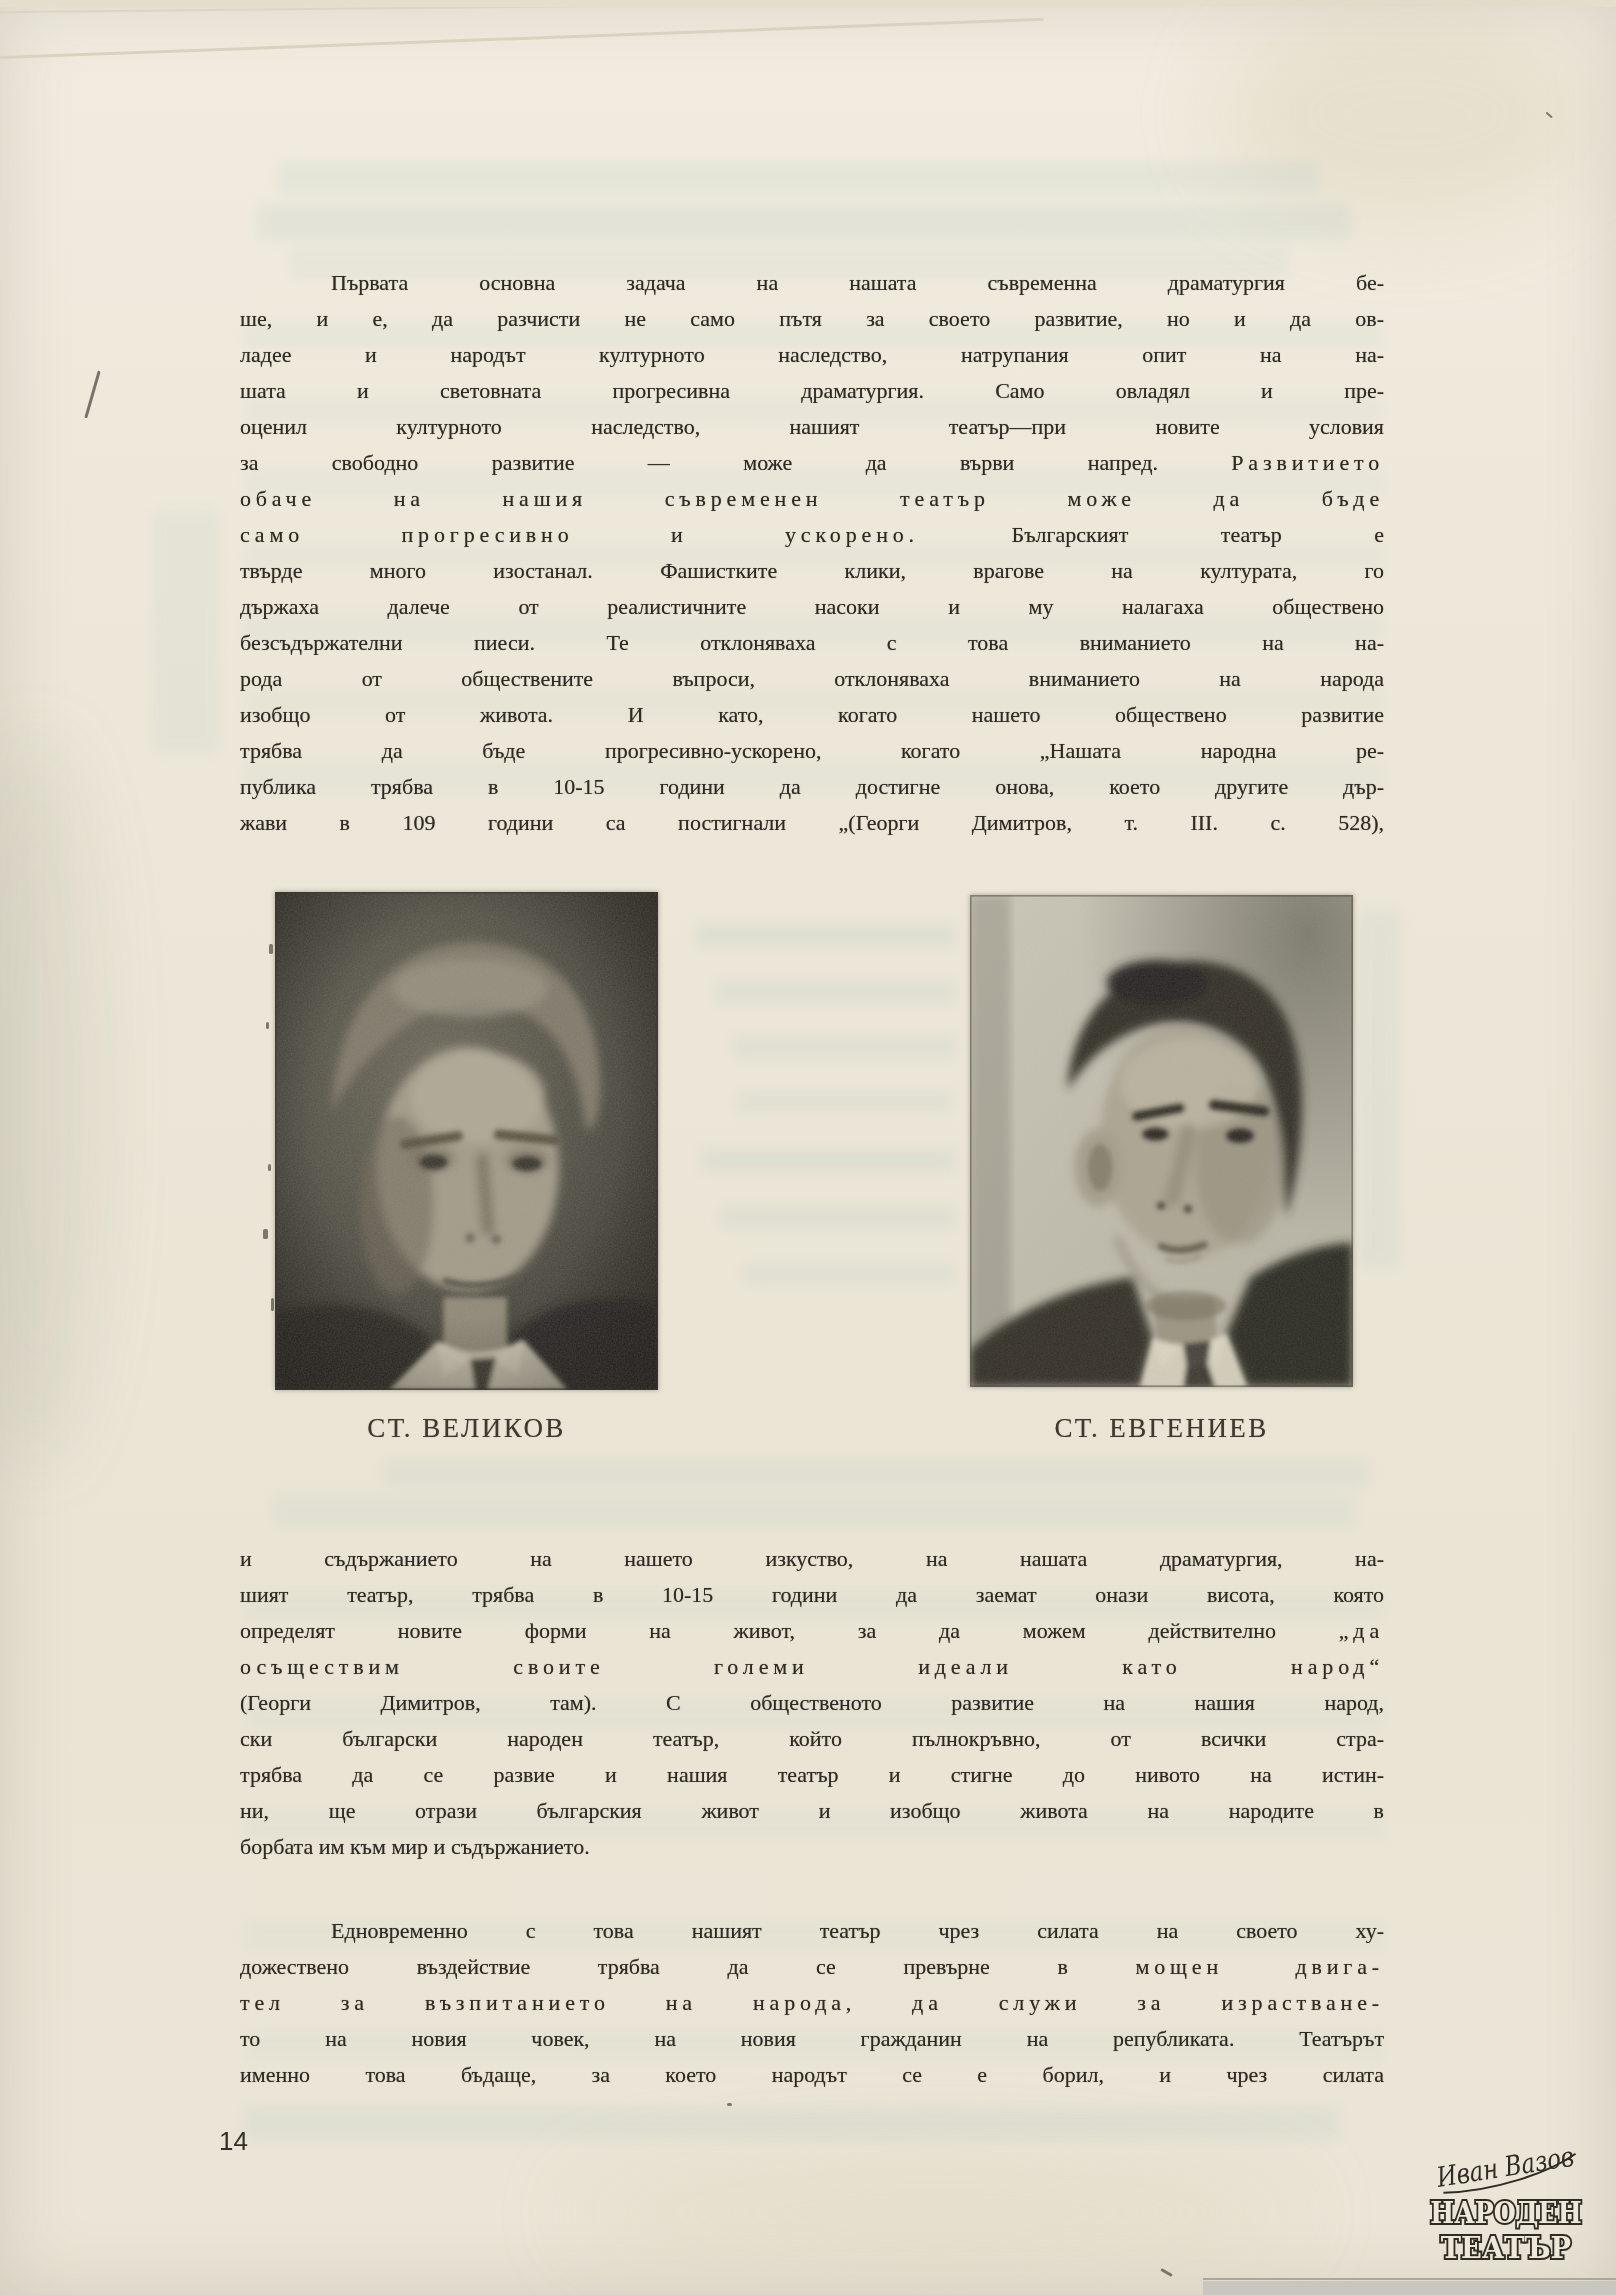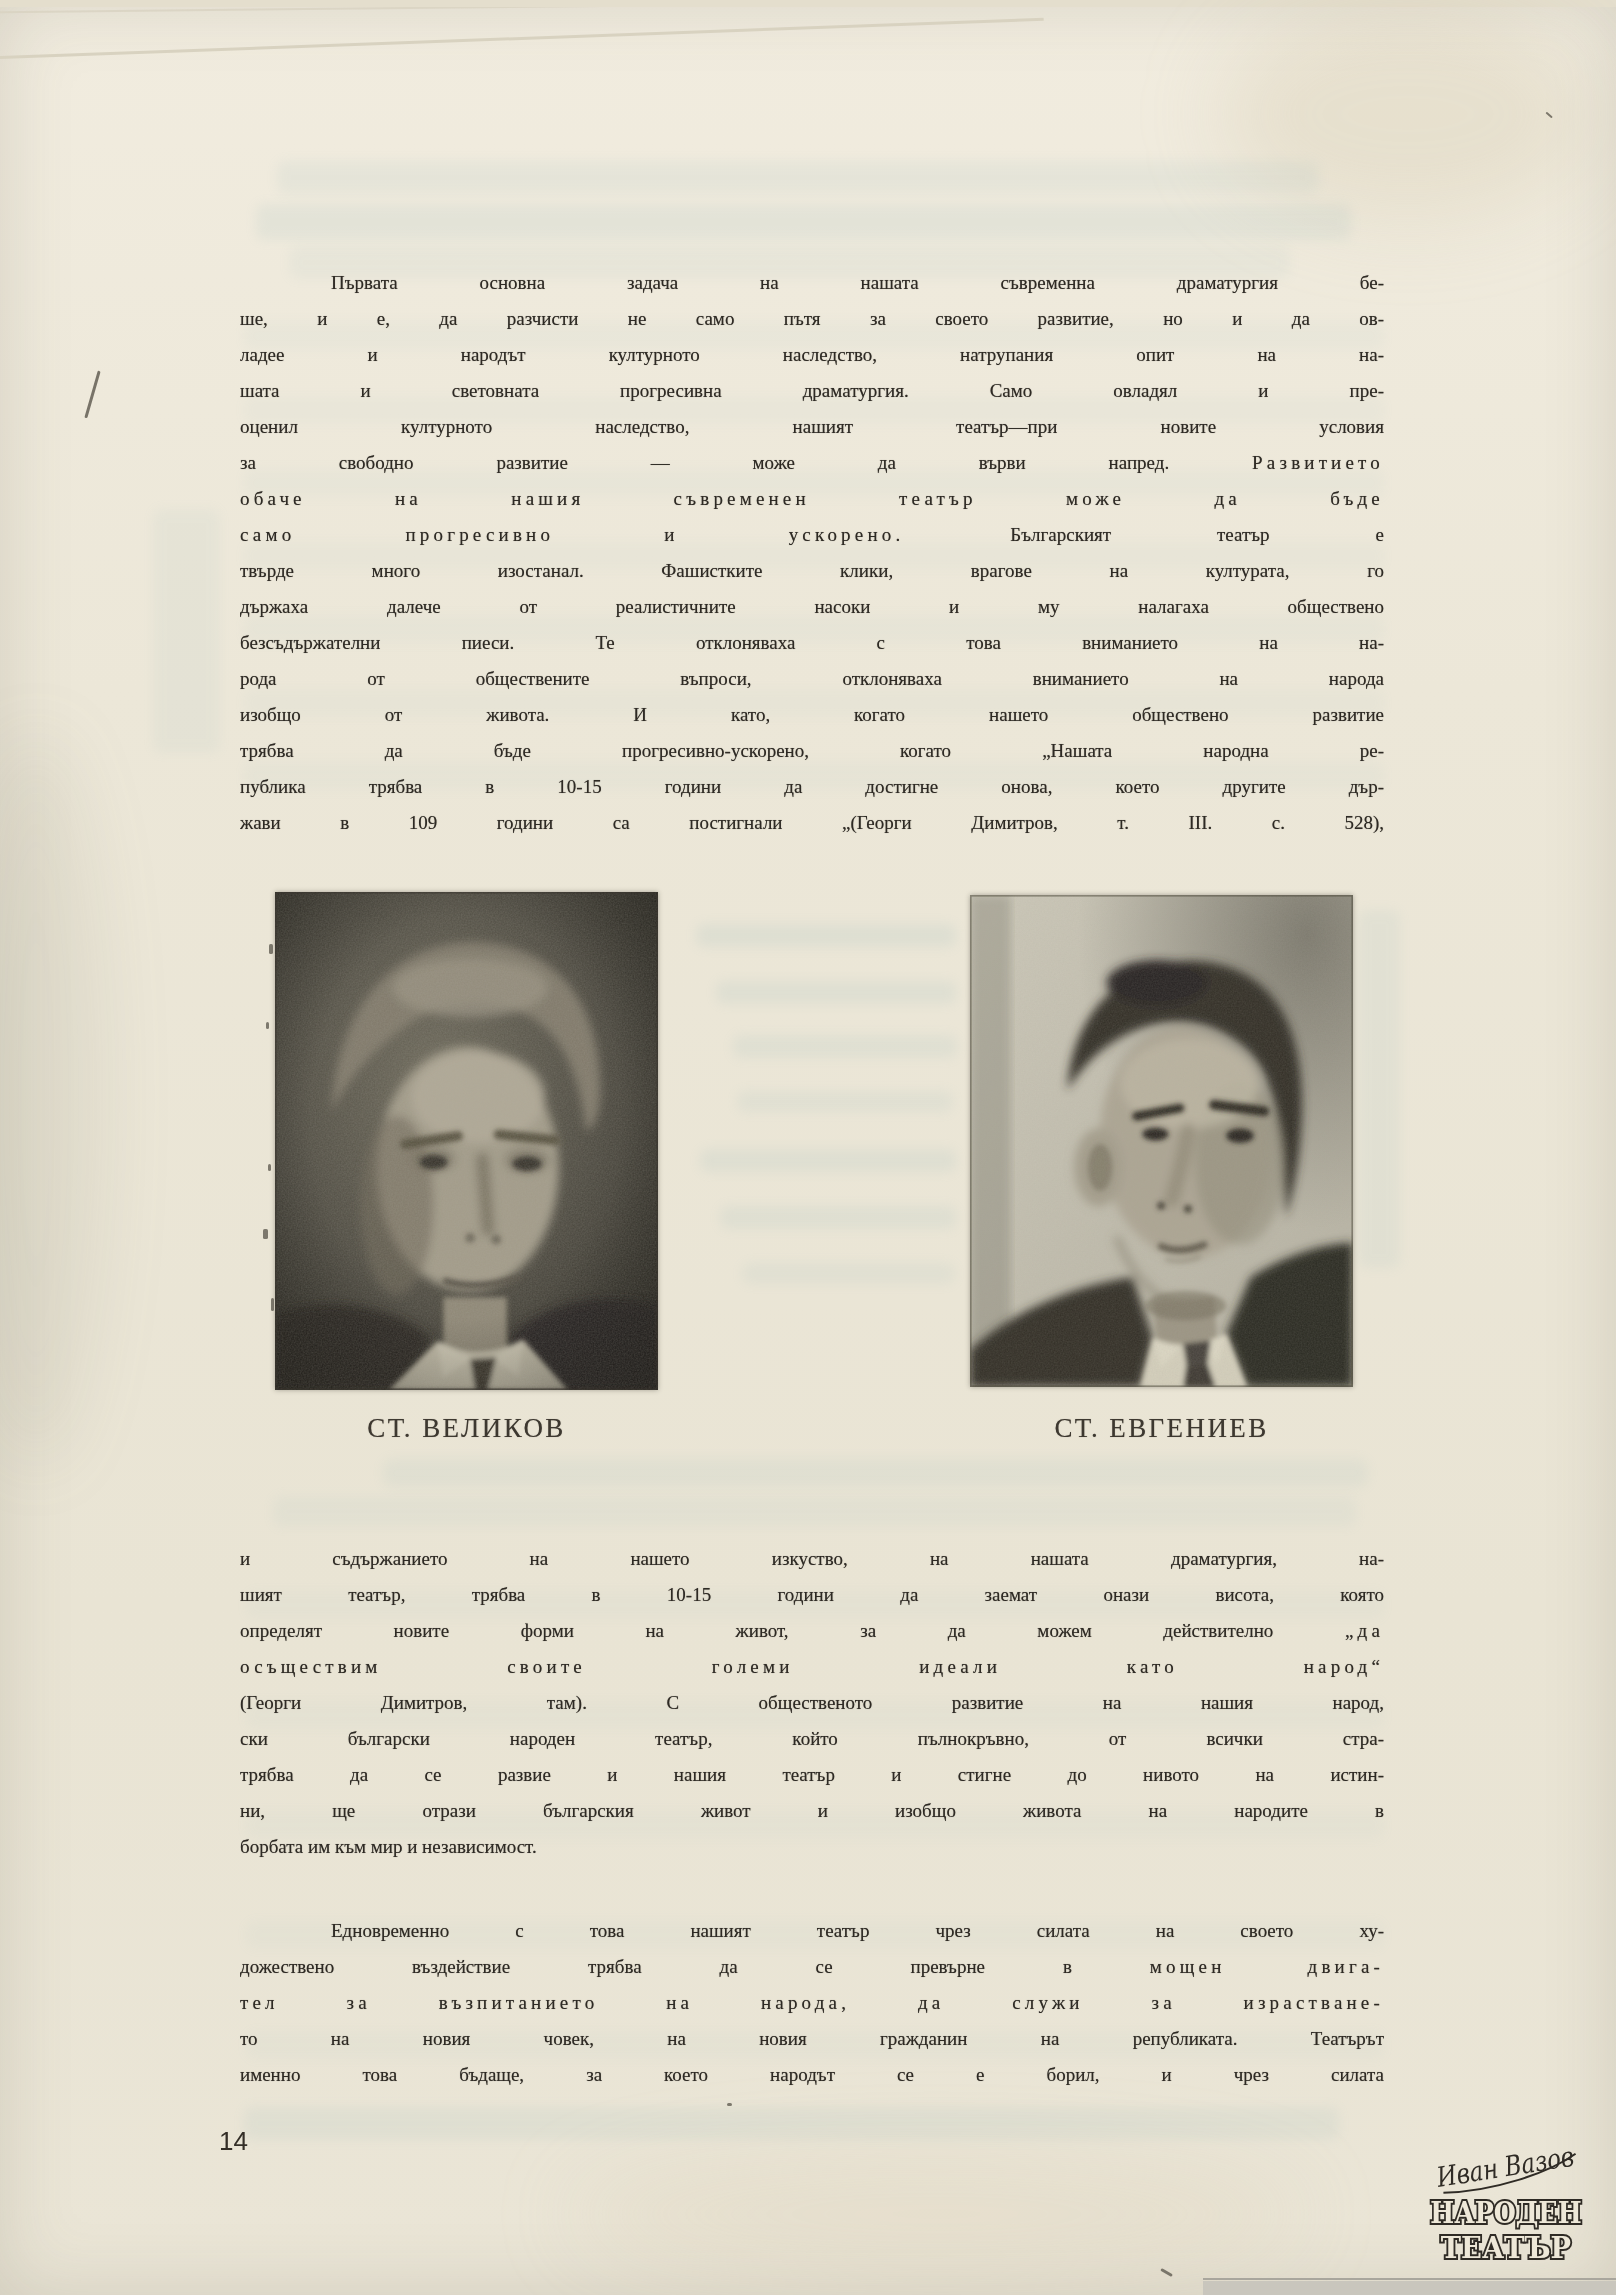--- a/index.html
+++ b/index.html
@@ -8,21 +8,21 @@
     --bleed:#8fb2b4;
   }
   html,body{margin:0;padding:0;background:#b8b4a8;}
   .page{
     position:relative;width:1617px;height:2295px;overflow:hidden;
     background:linear-gradient(180deg,#f1ecdf 0%,#ece7d8 30%,#e9e4d4 70%,#eae5d6 100%);
     box-shadow:inset 0 0 73px rgba(95,88,70,0.18);
     font-family:"Liberation Serif",serif;color:var(--ink);
   }
   
-  .para{position:absolute;left:240px;width:1144px;font-size:19px;line-height:36px;
+  .para{position:absolute;left:240px;width:1144px;font-size:22px;line-height:36px;
         color:var(--ink);text-shadow:0 0 0.8px rgba(46,42,36,0.55);}
   #p1{top:265px;} #p2{top:1541px;} #p3{top:1869px;}
   .line{height:36px;overflow:hidden;text-align:justify;text-align-last:justify;}
   .line.nojust{text-align:left;text-align-last:auto;}
   .sp{letter-spacing:0.22em;}
   
   .caption{position:absolute;top:1413px;font-family:"Liberation Serif",serif;
            font-size:27px;letter-spacing:2.4px;color:#3d3830;text-align:center;
            text-shadow:0 0 0.8px rgba(61,56,48,0.5);}
   .cap-left{left:275px;width:383px;}
@@ -229,21 +229,21 @@
 
   <div class="para" id="p2">
       <div class="line"><span>и съдържанието на нашето изкуство, на нашата драматургия, на-</span></div>
       <div class="line"><span>шият театър, трябва в 10-15 години да заемат онази висота, която</span></div>
       <div class="line"><span>определят новите форми на живот, за да можем действително </span><span class="sp">„да</span></div>
       <div class="line"><span class="sp">осъществим своите големи идеали като народ“</span></div>
       <div class="line"><span>(Георги Димитров, там). С общественото развитие на нашия народ,</span></div>
       <div class="line"><span>ски български народен театър, който пълнокръвно, от всички стра-</span></div>
       <div class="line"><span>трябва да се развие и нашия театър и стигне до нивото на истин-</span></div>
       <div class="line"><span>ни, ще отрази българския живот и изобщо живота на народите в</span></div>
-      <div class="line nojust"><span>борбата им към мир и независимост.</span></div>
+      <div class="line nojust"><span>борбата им към мир и съдържанието.</span></div>
     </div>
   <div class="para" id="p3">
       <div class="line" style="text-indent: 91px; margin-top: 44px;"><span>Едновременно с това нашият театър чрез силата на своето ху-</span></div>
       <div class="line"><span>дожествено въздействие трябва да се превърне в </span><span class="sp">мощен двига-</span></div>
       <div class="line"><span class="sp">тел за възпитанието на народа, да служи за израстване-</span></div>
       <div class="line"><span>то на новия човек, на новия гражданин на републиката. Театърът</span></div>
       <div class="line"><span>именно това бъдаще, за което народът се е борил, и чрез силата</span></div>
     </div>
 
   <div class="pageno">14</div>

